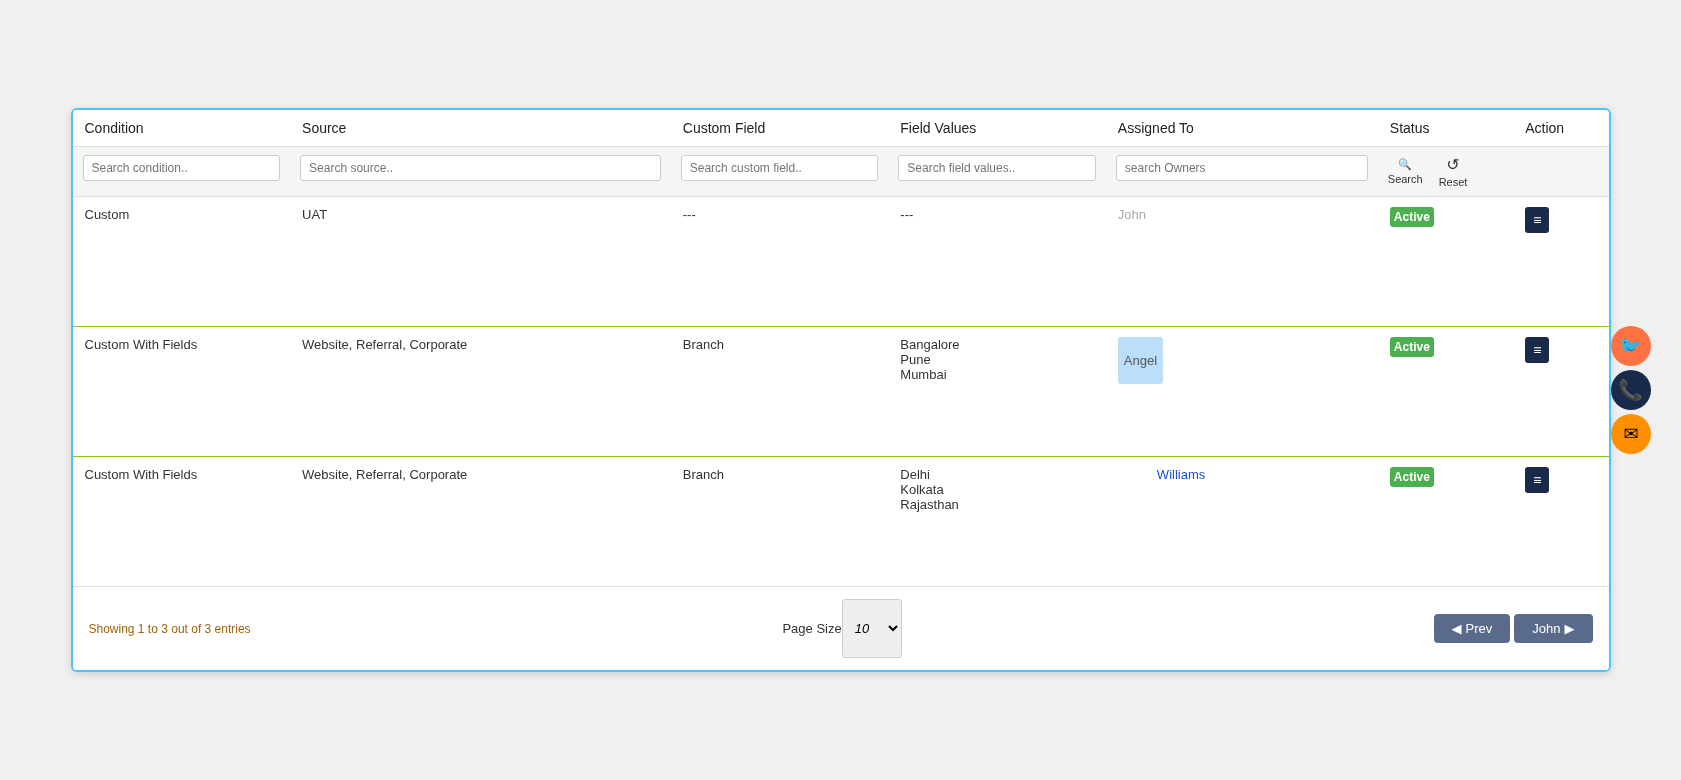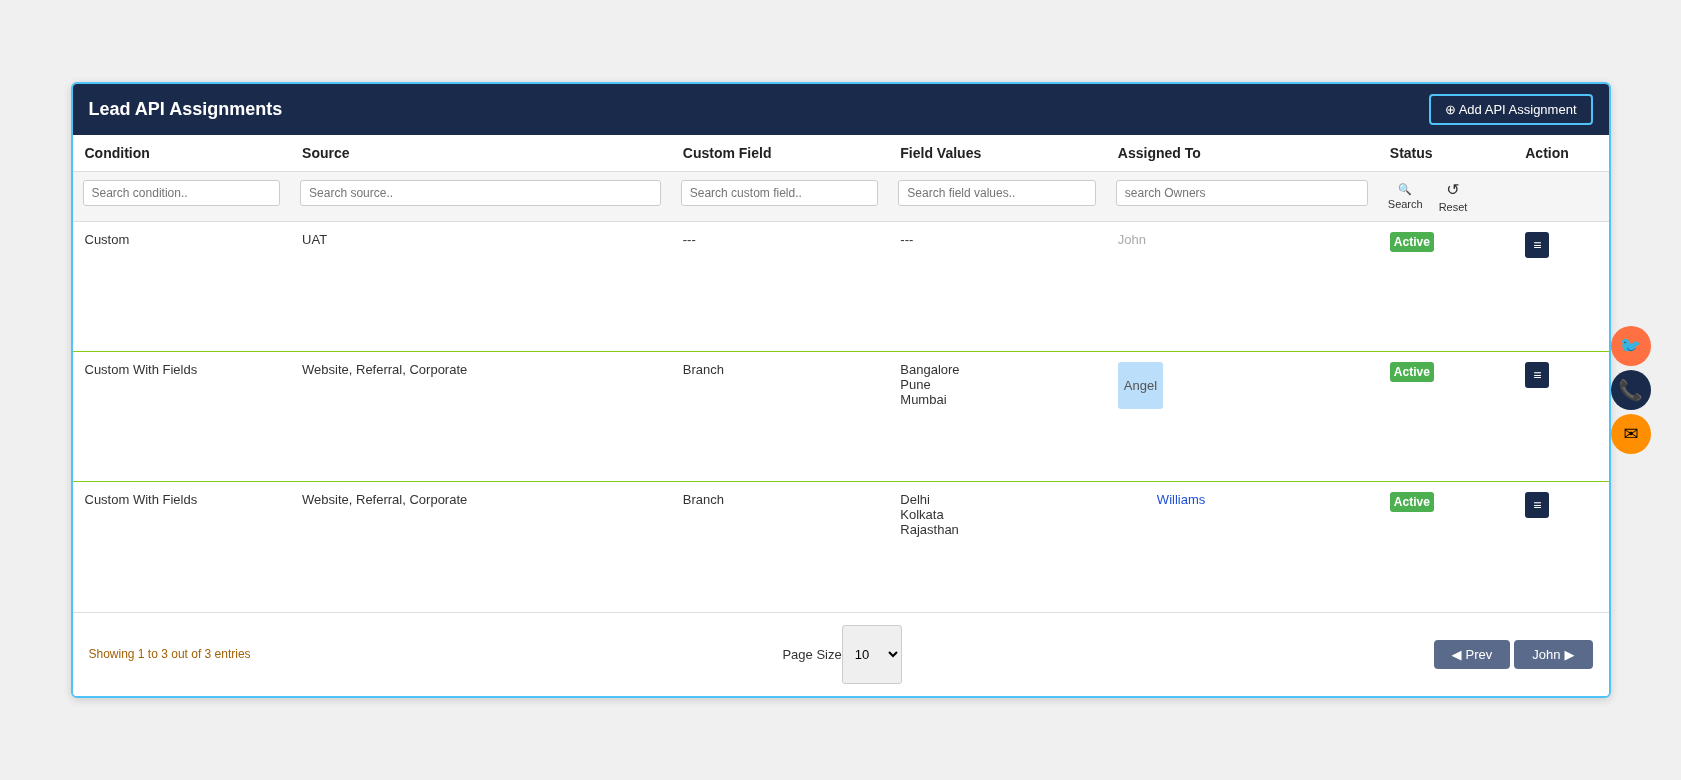--- a/index.html
+++ b/index.html
@@ -47,21 +47,21 @@
     }
     table {
       width: 100%;
       border-collapse: collapse;
       font-size: 13px;
     }
     thead tr th {
       background: #fff;
       text-align: left;
       padding: 10px 12px;
-      font-weight: bold;
+      font-weight: normal;
       font-size: 14px;
       border-bottom: 1px solid #ddd;
       color: #222;
     }
     .search-row td {
       padding: 8px 10px;
       background: #f5f5f5;
       border-bottom: 1px solid #ddd;
     }
     .search-row input {
@@ -156,20 +156,21 @@
       align-items: center;
       gap: 0;
       font-size: 13px;
       color: #333;
     }
     .page-size-wrap select {
       padding: 20px 8px;
       border: 1px solid #ccc;
       border-radius: 3px;
       font-size: 13px;
+      font-style: italic;
     }
     .pagination {
       display: flex;
       gap: 4px;
     }
     .page-btn {
       background: #5a6a8a;
       color: #fff;
       border: none;
       border-radius: 4px;
@@ -210,24 +211,20 @@
     .col-assigned { width: 200px; }
     .col-status { width: 90px; }
     .col-action { width: 70px; }
     .tall-row td { height: 130px; }
   </style>
 </head>
 <body>
 
 <div class="container">
 
-  <div class="header">
-    <span class="header-title">Lead API Assignments</span>
-    <button class="add-btn">⊕ Add API Assignment</button>
-  </div>
 
   <table>
     <thead>
       <tr>
         <th class="col-condition">Condition</th>
         <th class="col-source">Source</th>
         <th class="col-custom">Custom Field</th>
         <th class="col-field">Field Values</th>
         <th class="col-assigned">Assigned To</th>
         <th class="col-status">Status</th>

